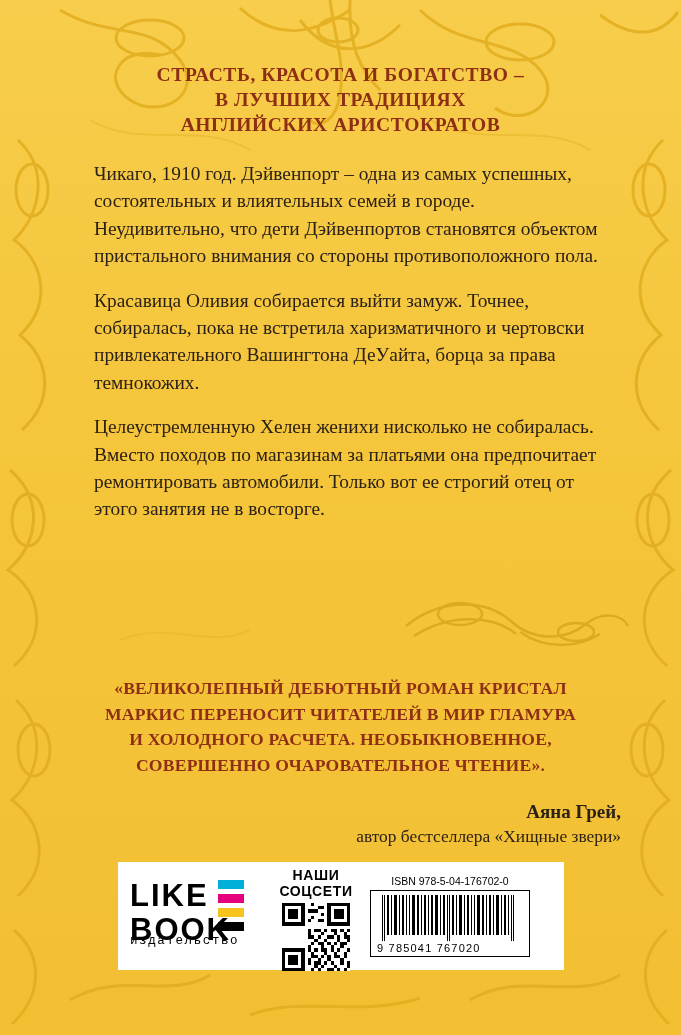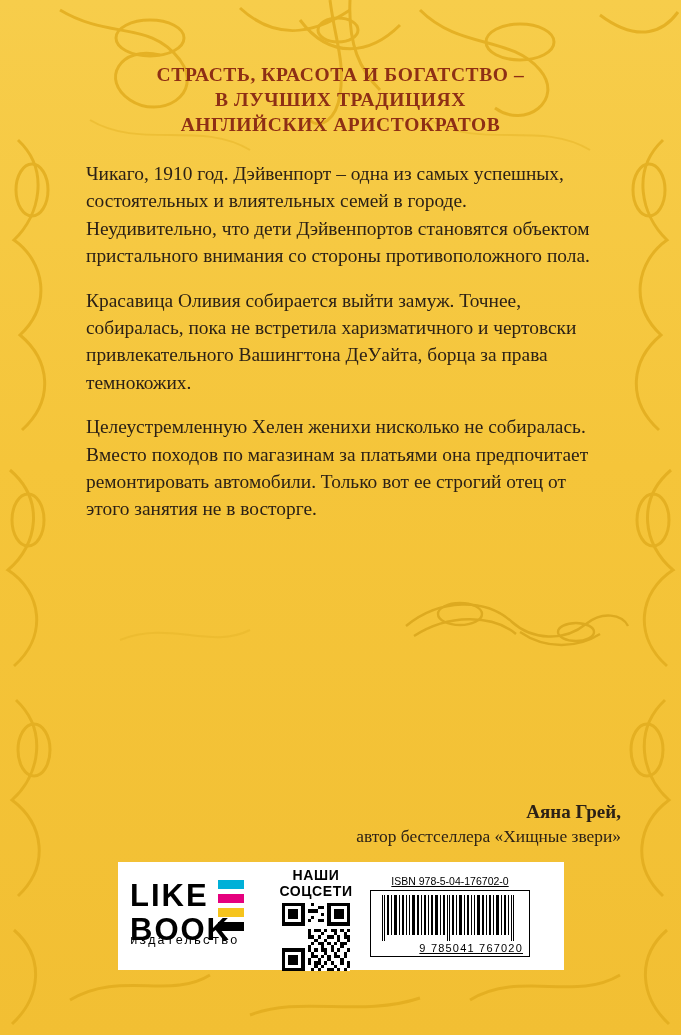--- a/index.html
+++ b/index.html
@@ -57,21 +57,21 @@
     top: 160px;
     left: 82px;
     width: 520px;
     color: #2c2116;
     font-family: "Liberation Serif", serif;
     font-size: 19.4px;
     line-height: 27.4px;
     text-align: left;
   }
   .blurb p {
-    margin: 0 0 17px 4px;
+    margin: 0 0 17px 12px;
   }
 
   
   .flourish {
     position: absolute;
     left: 400px;
     top: 592px;
     width: 230px;
     height: 60px;
     opacity: 0.85;
@@ -197,42 +197,41 @@
     height: 68px;
     margin: 0 auto;
     display: block;
   }
 
   
   .barcode-block {
     flex: 1;
     padding-right: 28px;
     text-align: center;
-    text-decoration: underline;
   }
   .isbn {
     font-family: "Liberation Sans", sans-serif;
     font-size: 10.5px;
     color: #000;
     margin-bottom: 3px;
     text-align: center;
   }
   .barcode-frame {
     border: 1.5px solid #000;
     width: 160px;
     margin: 0 auto;
     padding: 4px 6px 2px 6px;
     box-sizing: border-box;
   }
   .barcode svg { display: block; margin: 0 auto; }
   .barcode-digits {
     font-family: "Liberation Sans", sans-serif;
     font-size: 11px;
     letter-spacing: 1.2px;
-    text-align: right;
+    text-align: left;
     margin-top: 1px;
   }
 </style>
 </head>
 <body>
 
 <div class="cover">
 
   <div class="ornament-layer">
     <svg viewBox="0 0 681 1035" preserveAspectRatio="none" xmlns="http://www.w3.org/2000/svg">
@@ -304,20 +303,26 @@
       <g stroke="#d9a61c" stroke-width="2.4" fill="none">
         <path d="M6,34 C40,6 86,6 112,30 C132,48 164,50 186,32 C202,19 222,22 228,34"></path>
         <path d="M14,44 C48,22 92,22 116,42"></path>
         <path d="M120,40 C146,58 178,56 200,42"></path>
         <ellipse cx="60" cy="22" rx="22" ry="11"></ellipse>
         <ellipse cx="176" cy="40" rx="18" ry="9"></ellipse>
       </g>
     </svg>
   </div>
 
+  <div class="review">
+    <div>«ВЕЛИКОЛЕПНЫЙ ДЕБЮТНЫЙ РОМАН КРИСТАЛ</div>
+    <div>МАРКИС ПЕРЕНОСИТ ЧИТАТЕЛЕЙ В МИР ГЛАМУРА</div>
+    <div>И ХОЛОДНОГО РАСЧЕТА. НЕОБЫКНОВЕННОЕ,</div>
+    <div>СОВЕРШЕННО ОЧАРОВАТЕЛЬНОЕ ЧТЕНИЕ».</div>
+  </div>
 
   <div class="review-author">
     <div class="name">Аяна Грей,</div>
     <div class="sub">автор бестселлера «Хищные звери»</div>
   </div>
 
   <div class="bottom-bar">
 
     <div class="logo">
       <div class="logo-line logo-like">LIKE</div>

